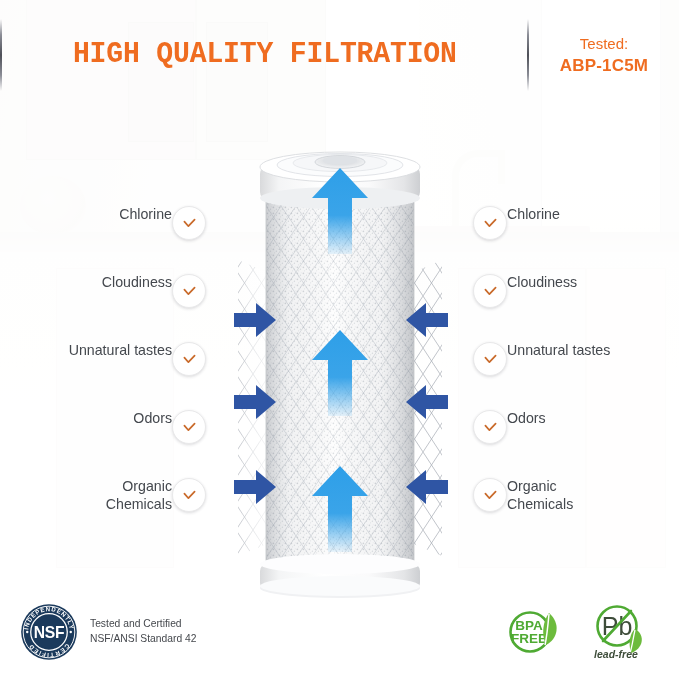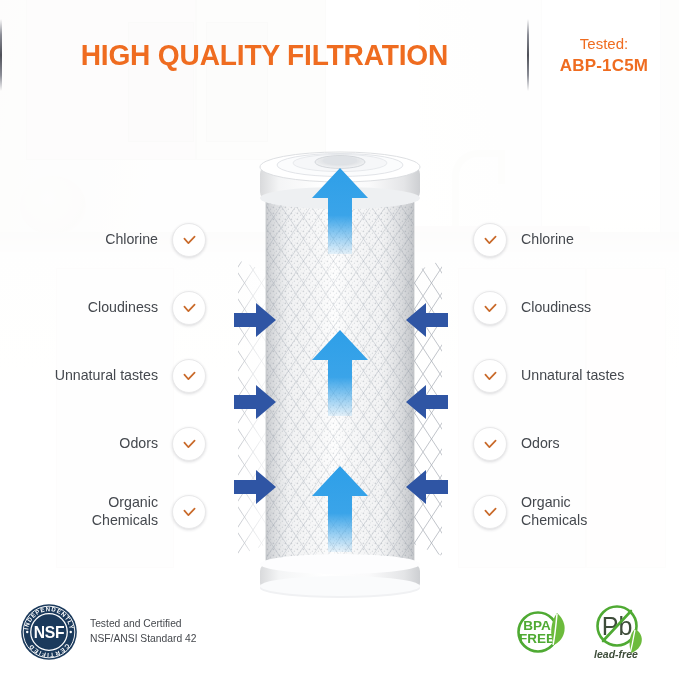--- a/index.html
+++ b/index.html
@@ -63,21 +63,21 @@
     width: 140px; flex: 0 0 auto;
     display:flex; flex-direction:column; align-items:center; justify-content:center;
   }
   #logo-mark { width: 66px; height: 46px; display:block; }
   #logo-wordmark {
     font-size: 11.5px; letter-spacing: 4.2px; color: #c2703a;
     margin-top: 7px; font-weight: 400;
   }
   #title-block {
     flex: 1 1 auto; display:flex; flex-direction:column;
-    align-items:center; justify-content:center; padding: 0 22px;
+    align-items:center; justify-content:center; padding: 0 22px; font-family: Liberation Mono, monospace;
   }
   #main-title {
     font-size: 29px; font-weight: 700; color: #ef6c20;
     letter-spacing: -0.2px; line-height: 1.05; white-space: nowrap;
     transform: scaleX(0.97); transform-origin: center;
   }
   #sub-title {
     font-size: 15.3px; color: #3f4349; margin-top: 6px;
     white-space: nowrap; letter-spacing: -0.1px;
   }
@@ -90,21 +90,21 @@
 
   
   .feature-col {
     position:absolute; z-index: 6; top:206px;
     display:flex; flex-direction:column;
   }
   #features-left  { left: 30px;  width: 176px; align-items: flex-end; }
   #features-right { right: 30px; width: 176px; align-items: flex-start; }
 
   .feature-row {
-    height: 68px; display:flex; align-items:center; gap: 14px; width:100%;
+    height: 68px; display:flex; width:100%;
   }
   #features-left  .feature-row { justify-content: flex-end; }
   #features-right .feature-row { justify-content: flex-start; flex-direction: row; }
 
   .feature-label {
     font-size: 14.2px; color: #44484e; line-height: 1.25; white-space: pre-line;
   }
   #features-left  .feature-label { text-align: right; }
   #features-right .feature-label { text-align: left; }
 
@@ -127,21 +127,21 @@
 
   
   #footer {
     position:absolute; left:0; bottom:0; width:679px; height:78px; z-index: 8;
     display:flex; align-items:center; justify-content:space-between;
     padding: 0 18px 4px 20px;
   }
   #nsf-group { display:flex; align-items:center; gap: 12px; }
   #nsf-seal { width: 58px; height: 58px; flex:0 0 auto; }
   #nsf-text { font-size: 10.3px; color:#45484d; line-height: 1.45; white-space: pre-line; }
-  #eco-group { display:flex; align-items:center; gap: 18px; padding-right: 10px; }
+  #eco-group { display:flex; align-items:center; gap: 26px; padding-right: 10px; }
   .eco-badge { display:block; }
 </style>
 </head>
 <body>
 
 <div id="bg-scene">
   <div class="bgp bg-wall-l"></div>
   <div class="bgp bg-wall-r"></div>
   <div class="bgp bg-cab-a"></div>
   <div class="bgp bg-cab-b"></div>

